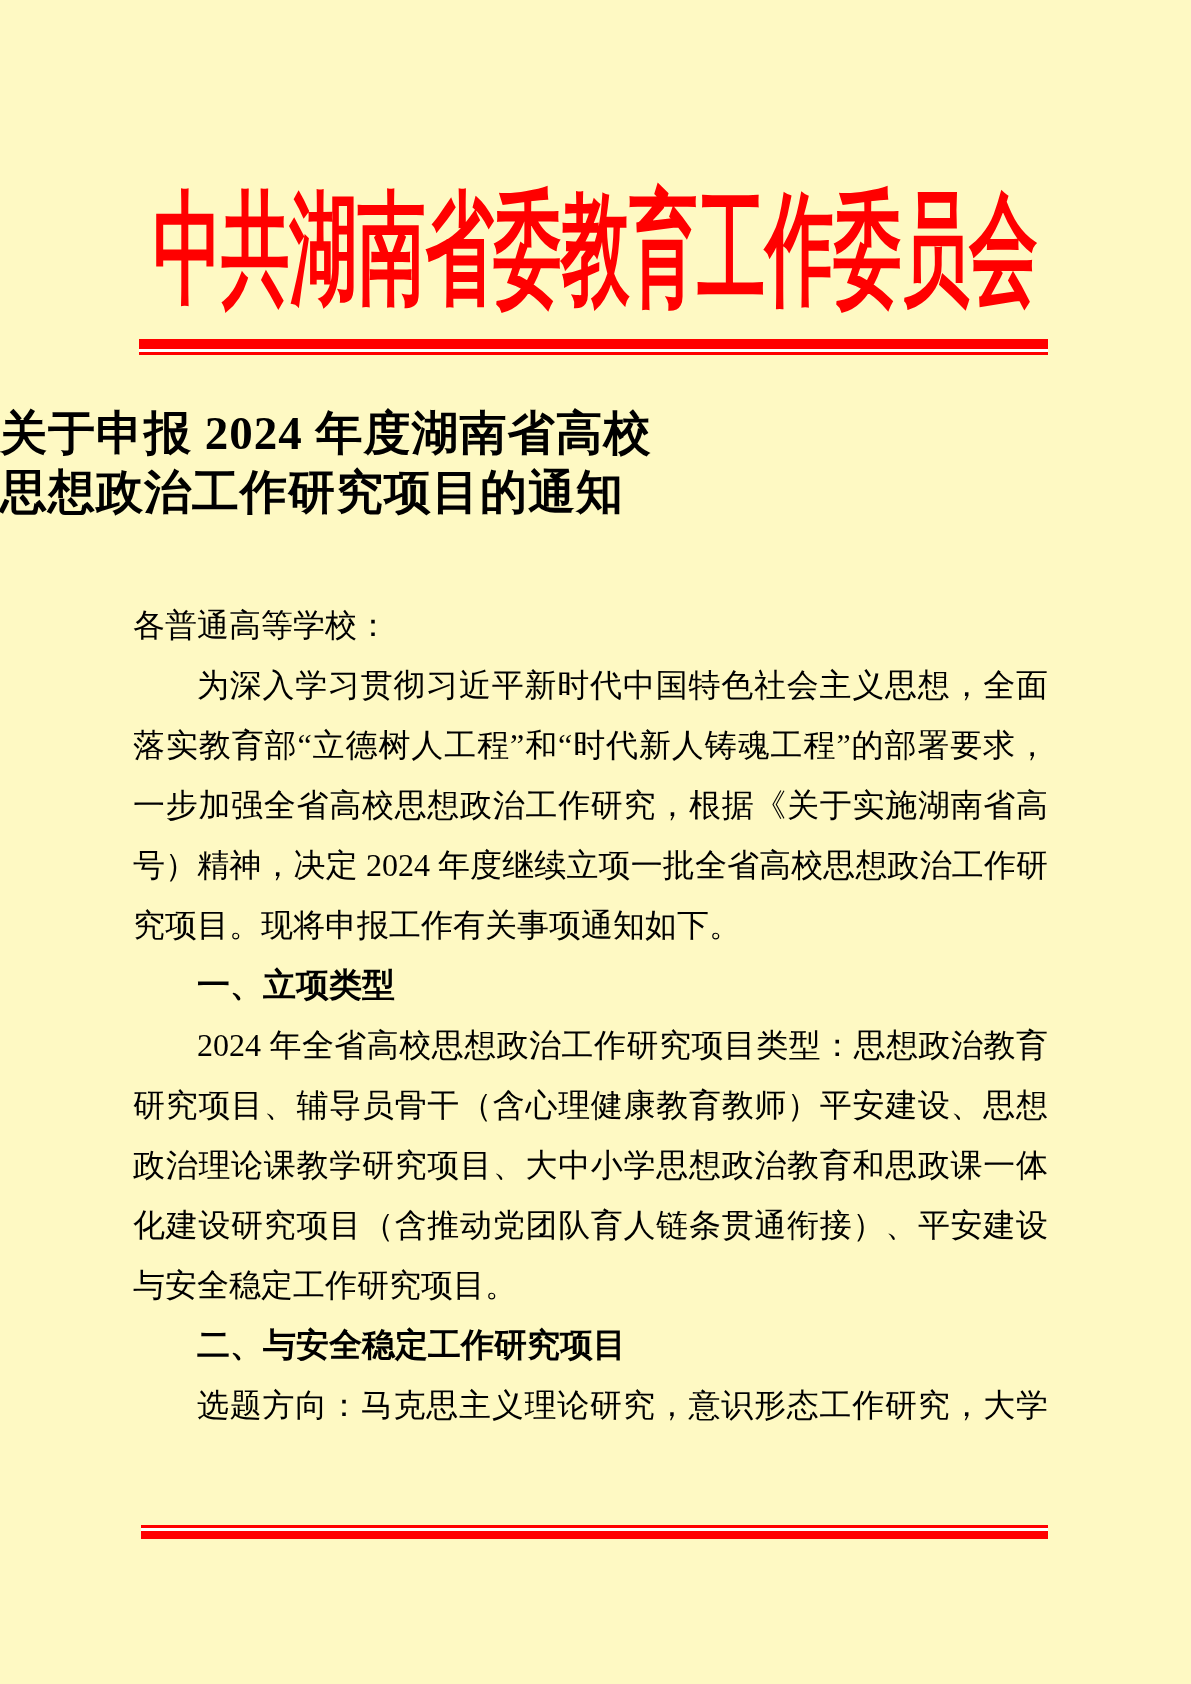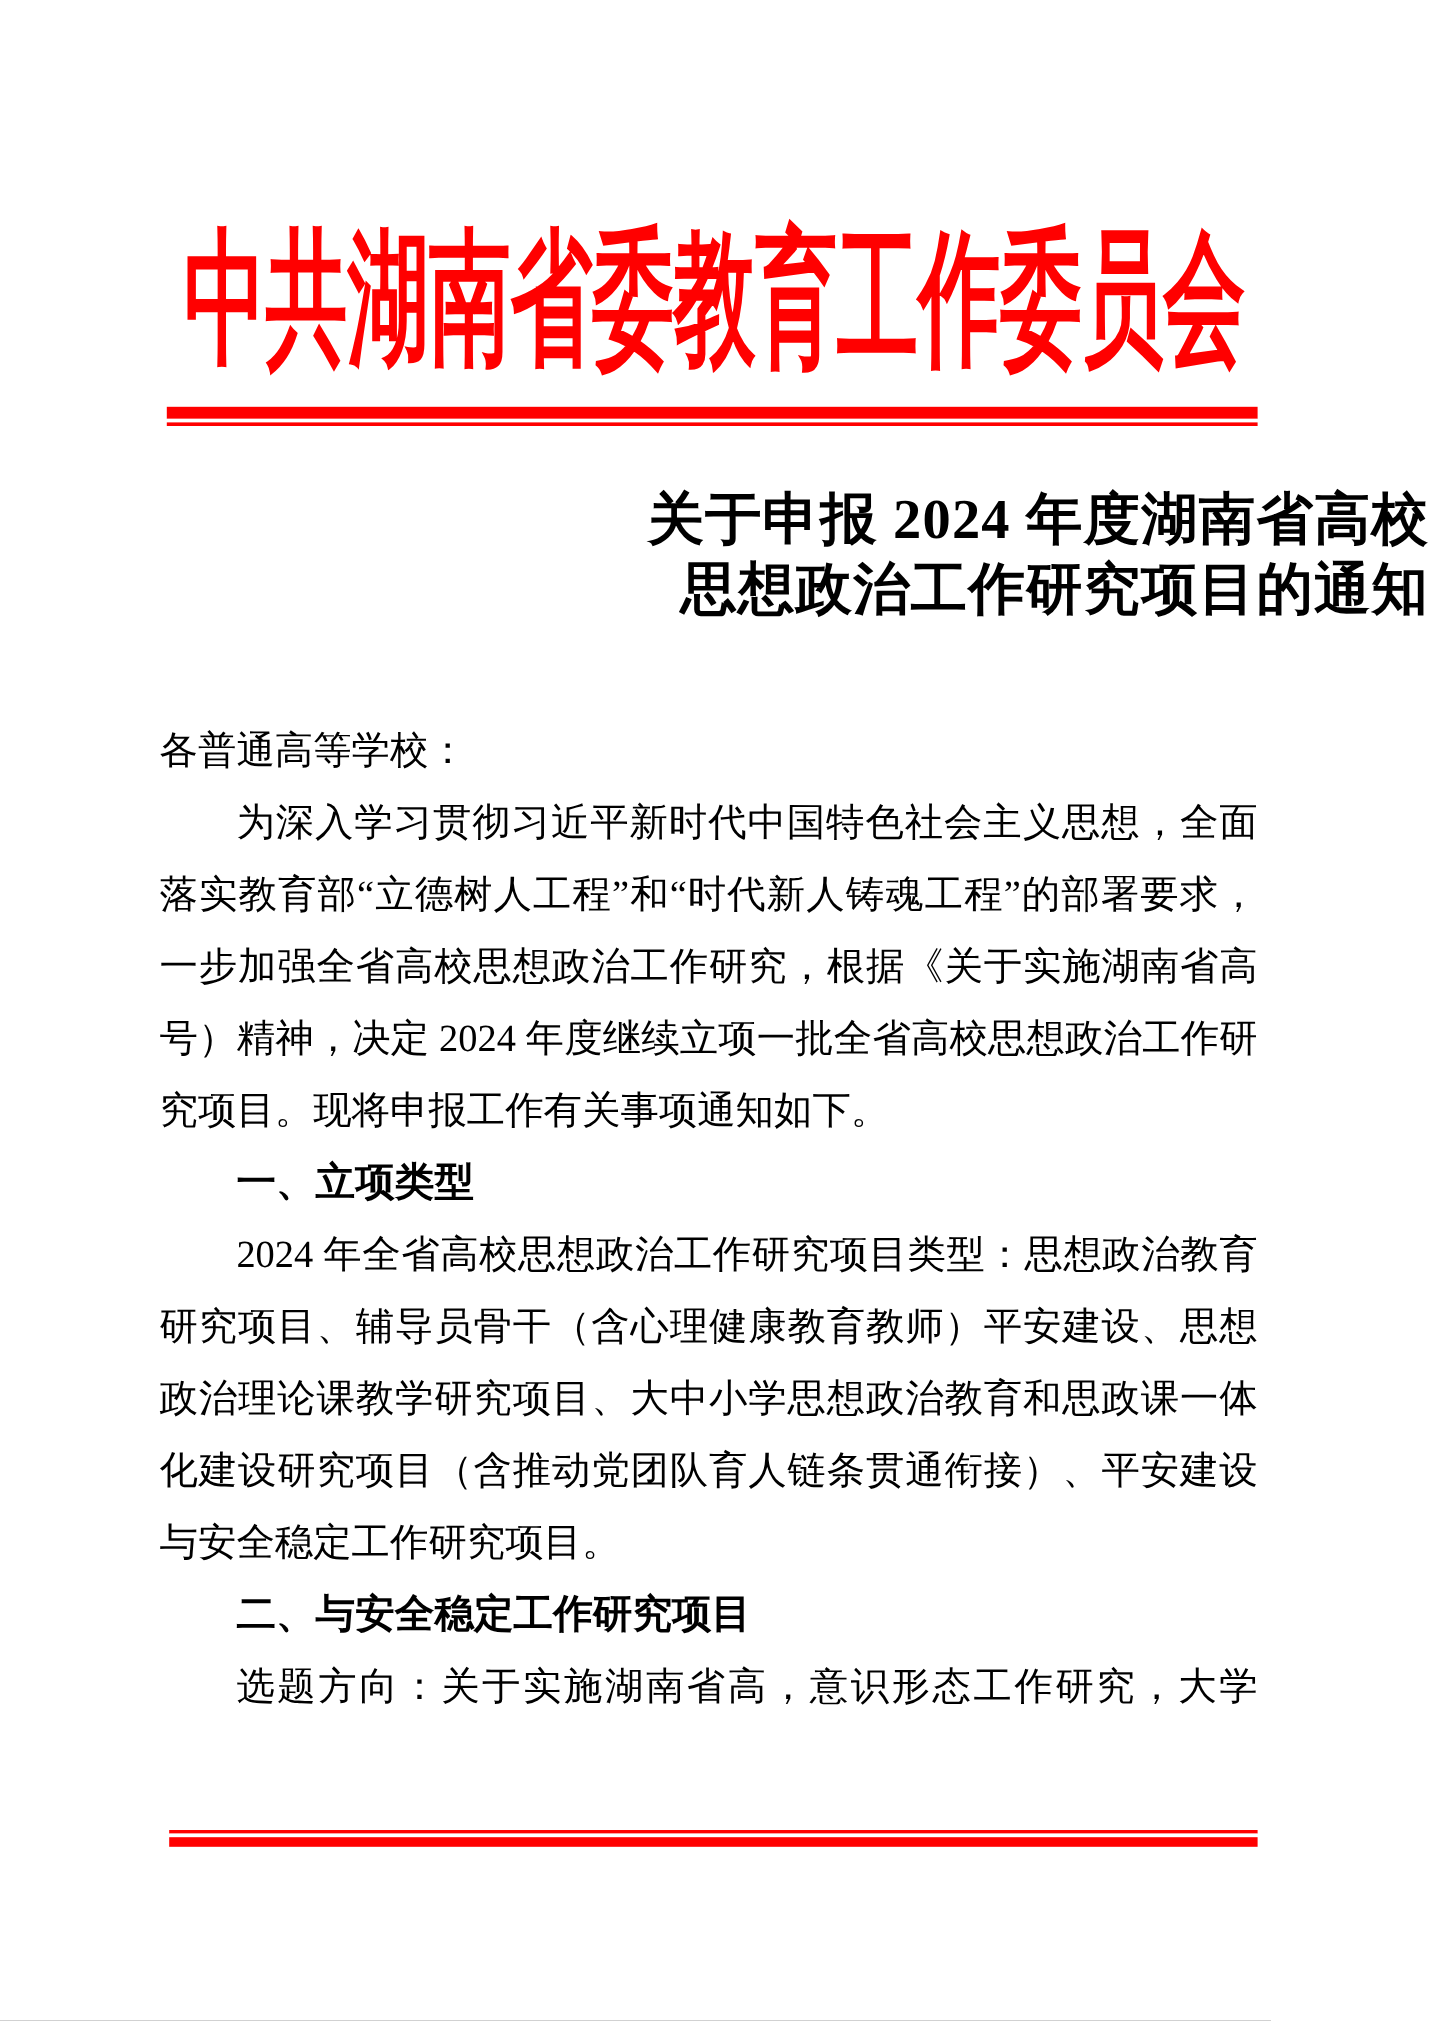--- a/index.html
+++ b/index.html
@@ -1,20 +1,20 @@
 <!DOCTYPE html>
 <html><head>
 <meta charset="utf-8">
 <style>
   html,body{margin:0;padding:0;background:#888;}
   .page{
     position:relative;
     width:1191px;height:1684px;
     margin:0 auto;
-    background:#ffffff;
+    background:#fef9c3;
     overflow:hidden;
     font-family:"Liberation Serif","DejaVu Serif",serif;
     color:#000;
   }
   
   .letterhead{
     position:absolute;top:180px;left:0;right:0;height:140px;
     display:flex;align-items:center;justify-content:center;
   }
   .letterhead .lh-text{
@@ -32,25 +32,24 @@
   .sep-top{top:339px;}
   .sep-bottom{top:1525px;left:141px;width:907px;}
   .sep .bar-thick{height:10px;background:var(--accent,#f00);}
   .sep .bar-gap{height:3px;background:#fff;}
   .sep .bar-thin{height:3px;background:var(--accent,#f00);}
   .sep-bottom .bar-thin{height:3px;}
   .sep-bottom .bar-thick{height:8px;}
   
   .doc-title{
     position:absolute;top:404px;left:0;right:0;
-    text-align:right;
+    text-align:left;
     font-size:47px;line-height:59px;
     font-weight:bold;
     letter-spacing:1px;
-    margin-left:12px;
   }
   
   .doc-body{
     position:absolute;top:595px;left:133px;width:915px;
   }
   .line{
     height:60px;line-height:60px;
     font-size:32px;
     white-space:nowrap;
     overflow:hidden;
@@ -97,21 +96,21 @@
       <div class="line just">一步加强全省高校思想政治工作研究，根据《关于实施湖南省高</div>
       <div class="line just">号）精神，决定 2024 年度继续立项一批全省高校思想政治工作研</div>
       <div class="line">究项目。现将申报工作有关事项通知如下。</div>
       <div class="line head ind">一、立项类型</div>
       <div class="line ind just">2024 年全省高校思想政治工作研究项目类型：思想政治教育</div>
       <div class="line just">研究项目、辅导员骨干（含心理健康教育教师）平安建设、思想</div>
       <div class="line just">政治理论课教学研究项目、大中小学思想政治教育和思政课一体</div>
       <div class="line just">化建设研究项目（含推动党团队育人链条贯通衔接）、平安建设</div>
       <div class="line">与安全稳定工作研究项目。</div>
       <div class="line head ind">二、与安全稳定工作研究项目</div>
-      <div class="line ind just">选题方向：关于实施湖南省高，意识形态工作研究，大学</div>
+      <div class="line ind just">选题方向：马克思主义理论研究，意识形态工作研究，大学</div>
     </div>
 
   <div class="sep sep-bottom">
     <div class="bar-thin"></div>
     <div class="bar-gap"></div>
     <div class="bar-thick"></div>
   </div>
 
 </div>
 

